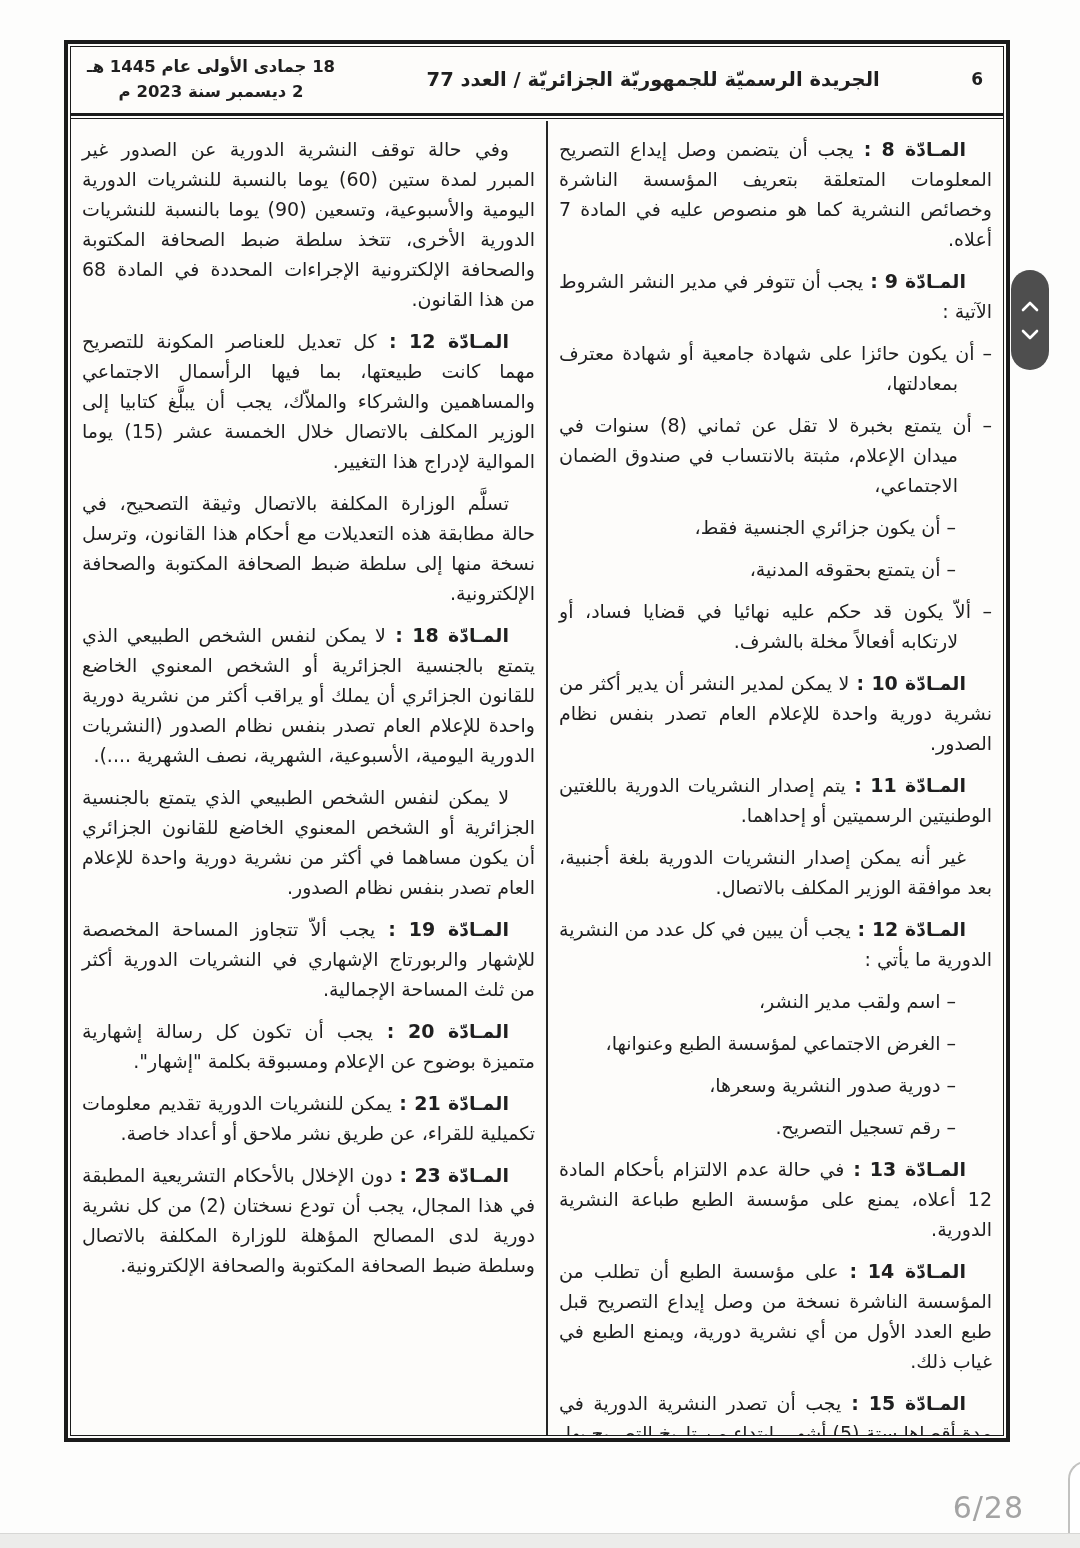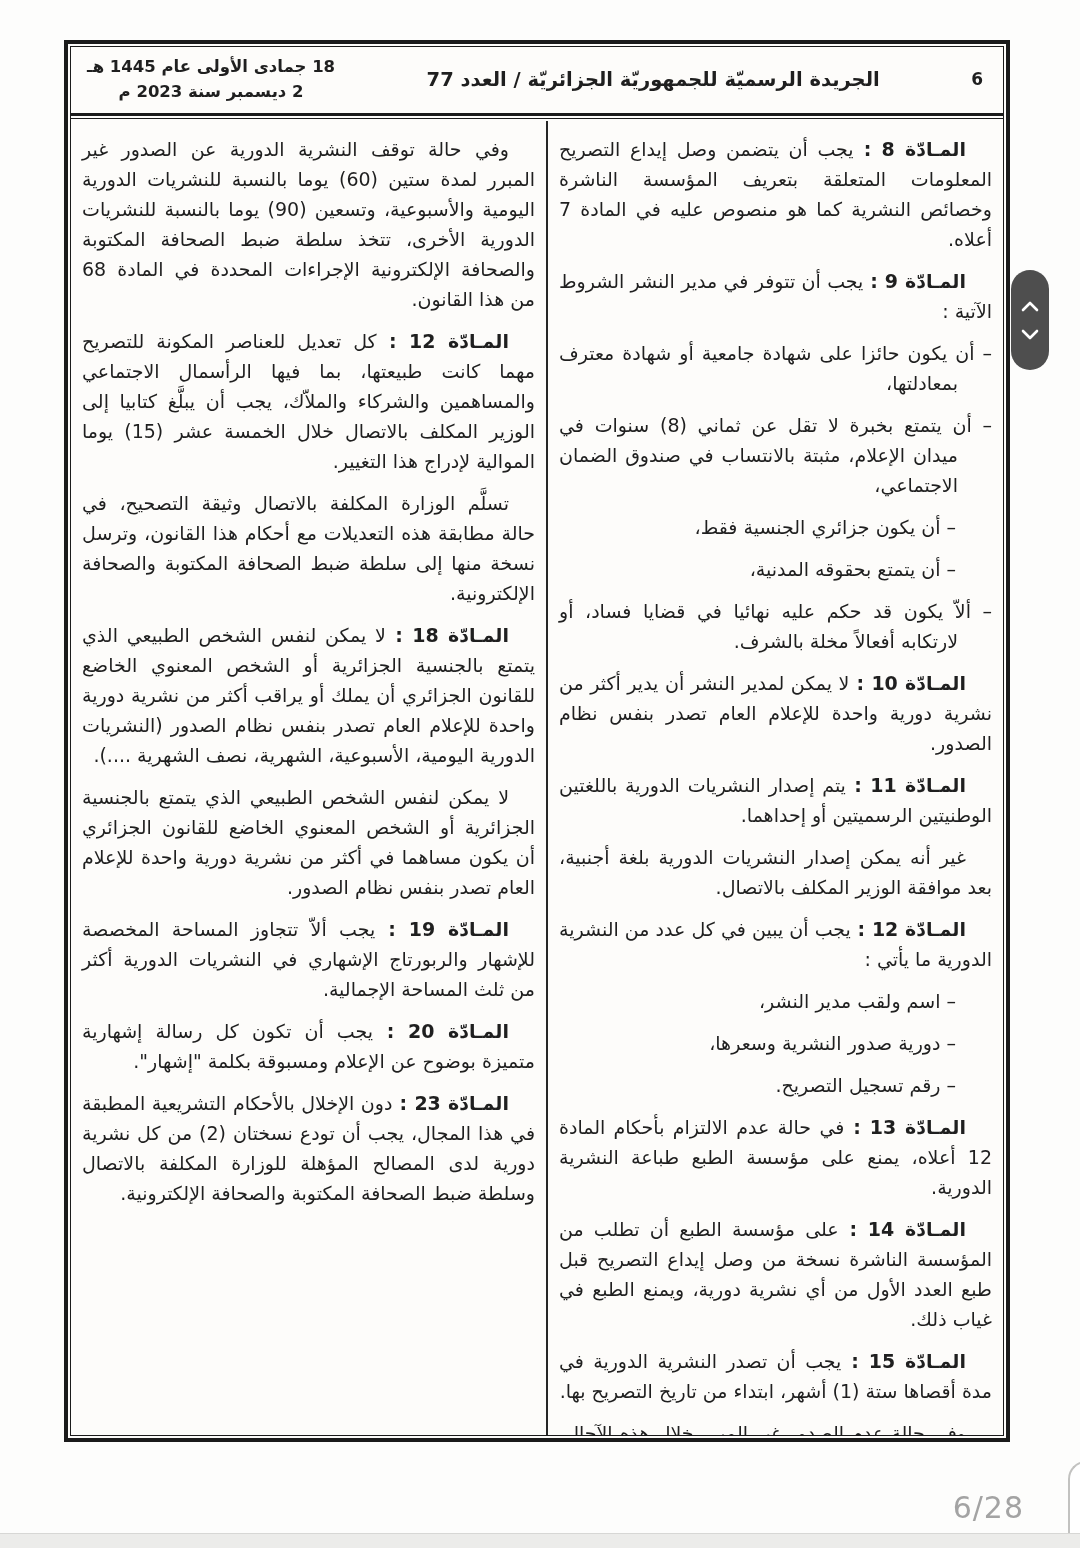--- a/index.html
+++ b/index.html
@@ -90,36 +90,38 @@
             <div class="para item"><span>– أن يكون حائزا على شهادة جامعية أو شهادة معترف بمعادلتها،</span></div>
             <div class="para item"><span>– أن يتمتع بخبرة لا تقل عن ثماني (8) سنوات في ميدان الإعلام، مثبتة بالانتساب في صندوق الضمان الاجتماعي،</span></div>
             <div class="para item-s"><span>– أن يكون جزائري الجنسية فقط،</span></div>
             <div class="para item-s"><span>– أن يتمتع بحقوقه المدنية،</span></div>
             <div class="para item"><span>– ألاّ يكون قد حكم عليه نهائيا في قضايا فساد، أو لارتكابه أفعالاً مخلة بالشرف.</span></div>
             <div class="para article"><span class="art-label">المـادّة 10 : </span> <span>لا يمكن لمدير النشر أن يدير أكثر من نشرية دورية واحدة للإعلام العام تصدر بنفس نظام الصدور.</span></div>
             <div class="para article"><span class="art-label">المـادّة 11 : </span> <span>يتم إصدار النشريات الدورية باللغتين الوطنيتين الرسميتين أو إحداهما.</span></div>
             <div class="para p"><span>غير أنه يمكن إصدار النشريات الدورية بلغة أجنبية، بعد موافقة الوزير المكلف بالاتصال.</span></div>
             <div class="para article"><span class="art-label">المـادّة 12 : </span> <span>يجب أن يبين في كل عدد من النشرية الدورية ما يأتي :</span></div>
             <div class="para item-s"><span>– اسم ولقب مدير النشر،</span></div>
+            <div class="para item-s"><span>– الغرض الاجتماعي لمؤسسة الطبع وعنوانها،</span></div>
             <div class="para item-s"><span>– دورية صدور النشرية وسعرها،</span></div>
             <div class="para item-s"><span>– رقم تسجيل التصريح.</span></div>
             <div class="para article"><span class="art-label">المـادّة 13 : </span> <span>في حالة عدم الالتزام بأحكام المادة 12 أعلاه، يمنع على مؤسسة الطبع طباعة النشرية الدورية.</span></div>
             <div class="para article"><span class="art-label">المـادّة 14 : </span> <span>على مؤسسة الطبع أن تطلب من المؤسسة الناشرة نسخة من وصل إيداع التصريح قبل طبع العدد الأول من أي نشرية دورية، ويمنع الطبع في غياب ذلك.</span></div>
-            <div class="para article"><span class="art-label">المـادّة 15 : </span> <span>يجب أن تصدر النشرية الدورية في مدة أقصاها ستة (1) أشهر، ابتداء من تاريخ التصريح بها.</span></div>
+            <div class="para article"><span class="art-label">المـادّة 15 : </span> <span>يجب أن تصدر النشرية الدورية في مدة أقصاها ستة (5) أشهر، ابتداء من تاريخ التصريح بها.</span></div>
             <div class="para p"><span>وفي حالة عدم الصدور غير المبرر خلال هذه الآجال، يعتبر هذا التصريح ملغى.</span></div>
           </div>
         <div class="col-divider"></div>
         <div class="gz-col gz-col-left" id="col-left">
             <div class="para p"><span>وفي حالة توقف النشرية الدورية عن الصدور غير المبرر لمدة ستين (60) يوما بالنسبة للنشريات الدورية اليومية والأسبوعية، وتسعين (90) يوما بالنسبة للنشريات الدورية الأخرى، تتخذ سلطة ضبط الصحافة المكتوبة والصحافة الإلكترونية الإجراءات المحددة في المادة 68 من هذا القانون.</span></div>
             <div class="para article"><span class="art-label">المـادّة 12 : </span> <span>كل تعديل للعناصر المكونة للتصريح مهما كانت طبيعتها، بما فيها الرأسمال الاجتماعي والمساهمين والشركاء والملاّك، يجب أن يبلَّغ كتابيا إلى الوزير المكلف بالاتصال خلال الخمسة عشر (15) يوما الموالية لإدراج هذا التغيير.</span></div>
             <div class="para p"><span>تسلَّم الوزارة المكلفة بالاتصال وثيقة التصحيح، في حالة مطابقة هذه التعديلات مع أحكام هذا القانون، وترسل نسخة منها إلى سلطة ضبط الصحافة المكتوبة والصحافة الإلكترونية.</span></div>
             <div class="para article"><span class="art-label">المـادّة 18 : </span> <span>لا يمكن لنفس الشخص الطبيعي الذي يتمتع بالجنسية الجزائرية أو الشخص المعنوي الخاضع للقانون الجزائري أن يملك أو يراقب أكثر من نشرية دورية واحدة للإعلام العام تصدر بنفس نظام الصدور (النشريات الدورية اليومية، الأسبوعية، الشهرية، نصف الشهرية ....).</span></div>
             <div class="para p"><span>لا يمكن لنفس الشخص الطبيعي الذي يتمتع بالجنسية الجزائرية أو الشخص المعنوي الخاضع للقانون الجزائري أن يكون مساهما في أكثر من نشرية دورية واحدة للإعلام العام تصدر بنفس نظام الصدور.</span></div>
             <div class="para article"><span class="art-label">المـادّة 19 : </span> <span>يجب ألاّ تتجاوز المساحة المخصصة للإشهار والربورتاج الإشهاري في النشريات الدورية أكثر من ثلث المساحة الإجمالية.</span></div>
             <div class="para article"><span class="art-label">المـادّة 20 : </span> <span>يجب أن تكون كل رسالة إشهارية متميزة بوضوح عن الإعلام ومسبوقة بكلمة "إشهار".</span></div>
+            <div class="para article"><span class="art-label">المـادّة 21 : </span> <span>يمكن للنشريات الدورية تقديم معلومات تكميلية للقراء، عن طريق نشر ملاحق أو أعداد خاصة.</span></div>
             <div class="para article"><span class="art-label">المـادّة 23 : </span> <span>دون الإخلال بالأحكام التشريعية المطبقة في هذا المجال، يجب أن تودع نسختان (2) من كل نشرية دورية لدى المصالح المؤهلة للوزارة المكلفة بالاتصال وسلطة ضبط الصحافة المكتوبة والصحافة الإلكترونية.</span></div>
           </div>
       </div>
 
     </div>
   </div>
 
   <div class="scroll-widget">
     <button class="scroll-btn" title="">
       <span>

